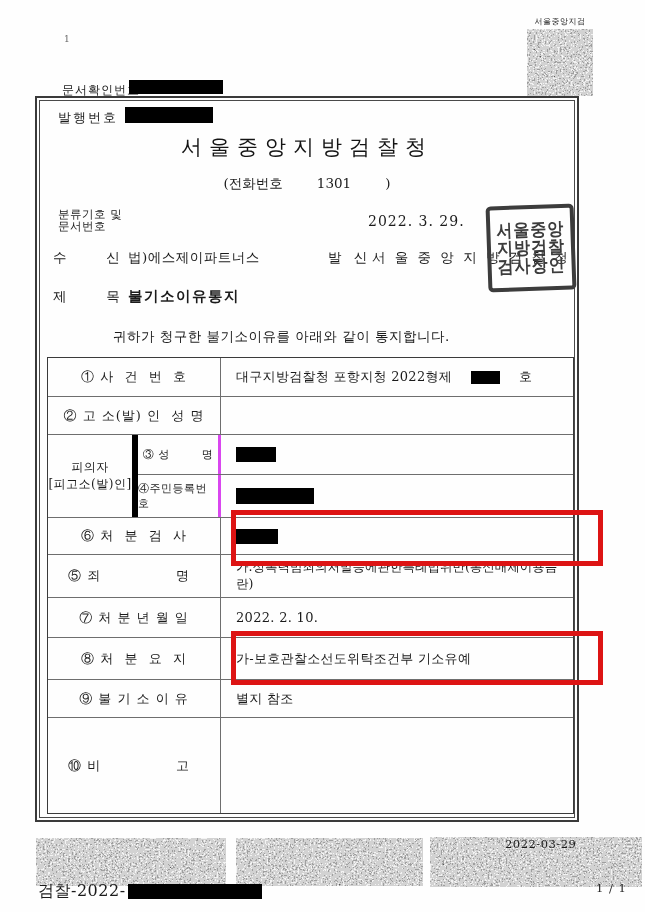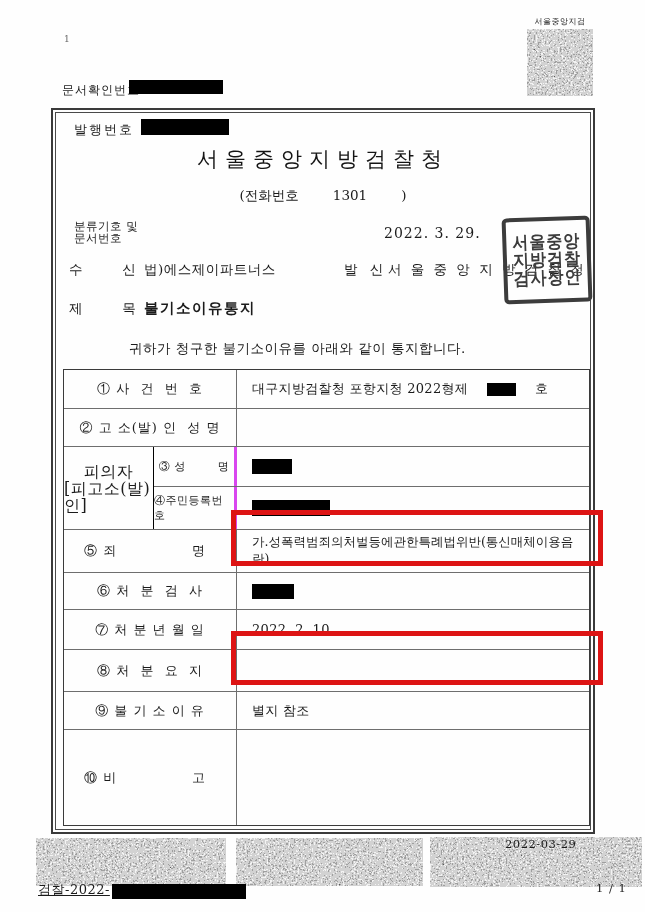--- a/index.html
+++ b/index.html
@@ -15,22 +15,22 @@
   
   .stray-mark{left:64px;top:34px;font-size:9px;color:#666;}
   .stamp-label{left:527px;top:16px;width:66px;text-align:center;font-size:8px;
     font-family:"DejaVu Sans","Liberation Sans",sans-serif;color:#222;letter-spacing:0.5px;}
   .qr-noise{left:527px;top:29px;width:66px;height:67px;}
   .confirm-label{left:62px;top:82px;font-size:12px;letter-spacing:1px;}
   .confirm-bar{left:129px;top:80px;width:94px;height:14px;}
 
   
   .main-box{
-    left:55px;top:100px;width:534px;height:716px;
-    border:1px solid #4a4a4a;outline:2px solid #3a3a3a;outline-offset:2px;margin-top:12px;
+    left:39px;top:100px;width:534px;height:716px;
+    border:1px solid #4a4a4a;outline:2px solid #3a3a3a;outline-offset:2px;
   }
   .issue-label{left:18px;top:8px;font-size:13px;letter-spacing:2px;}
   .issue-bar{left:85px;top:6px;width:88px;height:16px;}
   .office-title{left:0;top:32px;width:100%;text-align:center;font-size:21px;
     letter-spacing:7px;color:#141414;}
   .phone-line{left:0;top:74px;width:100%;text-align:center;font-size:13.5px;}
   .phone-line .gap{display:inline-block;width:34px;}
   .class-label{left:18px;top:107px;font-size:11.5px;line-height:12px;letter-spacing:0.5px;}
   .doc-date{left:328px;top:112px;font-size:14px;letter-spacing:1px;}
 
@@ -62,23 +62,23 @@
   .t-row{display:flex;box-sizing:border-box;border-top:1px solid #6e6e6e;flex:none;}
   .t-row:first-child{border-top:none;}
   .t-label{width:173px;flex:none;border-right:1px solid #6e6e6e;box-sizing:border-box;
     display:flex;align-items:center;justify-content:center;font-size:13px;letter-spacing:1px;}
   .t-label.split{justify-content:space-between;padding:0 30px 0 20px;}
   .t-value{flex:1;display:flex;align-items:center;padding-left:15px;font-size:13px;
     letter-spacing:0.3px;box-sizing:border-box;gap:16px;}
   .r1{height:38px;} .r2{height:38px;} .r34{height:83px;} .r5{height:43px;}
   .r6{height:37px;} .r7{height:40px;} .r8{height:42px;} .r9{height:38px;} .r10{flex:1;}
   .r10 .t-label{align-items:center;}
-  .group-cell{width:90px;flex:none;border-right:1px solid #000000;box-sizing:border-box;
+  .group-cell{width:90px;flex:none;border-right:6px solid #000000;box-sizing:border-box;
     display:flex;flex-direction:column;justify-content:center;align-items:center;
-    font-size:16px;line-height:17px;letter-spacing:0.5px;}
+    font-size:12px;line-height:17px;letter-spacing:0.5px;}
   .sub-col{flex:1;display:flex;flex-direction:column;}
   .sub-row{display:flex;box-sizing:border-box;}
   .sub-row:first-child{height:40px;border-bottom:1px solid #6e6e6e;}
   .sub-row:last-child{flex:1;}
   .sub-label{width:83px;flex:none;border-right:3px solid #d946ef;box-sizing:border-box;
     display:flex;align-items:center;justify-content:center;font-size:11px;letter-spacing:0.5px;}
   .crime-text{font-size:12.5px;letter-spacing:0;}
   .bar-inline{width:29px;height:13px;margin:0 3px;vertical-align:-2px;}
   .bar-name{width:40px;height:15px;}
   .bar-rrn{width:78px;height:16px;}
@@ -86,22 +86,22 @@
 
   
   .hl-box{position:absolute;border:5px solid #dd1414;background:transparent;z-index:6;}
   .hl-5{left:231px;top:510px;width:362px;height:46px;}
   .hl-8{left:231px;top:631px;width:362px;height:44px;}
 
   
   .f-noise1{left:36px;top:838px;width:190px;height:48px;}
   .f-noise2{left:236px;top:838px;width:187px;height:48px;}
   .f-noise3{left:430px;top:837px;width:212px;height:50px;}
-  .f-docno{left:38px;top:881px;font-size:13px;letter-spacing:0.5px;
-    display:flex;align-items:flex-end;text-decoration:underline;}
+  .f-docno{left:38px;top:881px;font-size:16px;letter-spacing:0.5px;
+    display:flex;align-items:center;}
   .f-docno .redact{width:134px;height:15px;margin-left:2px;}
   .f-date{left:505px;top:837px;font-size:11.5px;letter-spacing:0.5px;}
   .f-pages{left:596px;top:881px;font-size:11.5px;letter-spacing:1px;}
 
   .noise-svg{position:absolute;width:100%;height:100%;left:0;top:0;}
   .defs-hidden{position:absolute;width:0;height:0;overflow:hidden;}
 </style>
 </head>
 <body>
 
@@ -197,42 +197,43 @@
           </div>
           <div class="sub-row">
             <div class="sub-label">④주민등록번호</div>
             <div class="t-value">
                 <span class="redact bar-rrn"></span>
               </div>
           </div>
         </div>
       </div>
 
-      <div class="t-row r5">
-        <div class="t-label split">
-          <span>⑤ 죄</span>
-          <span>명</span>
-        </div>
-        <div class="t-value crime-text">가.성폭력범죄의처벌등에관한특례법위반(통신매체이용음란)</div>
-      </div>
-
       <div class="t-row r6">
         <div class="t-label pre">⑥ 처  분  검  사</div>
         <div class="t-value">
             <span class="redact bar-pros"></span>
           </div>
       </div>
 
+      <div class="t-row r5">
+        <div class="t-label split">
+          <span>⑤ 죄</span>
+          <span>명</span>
+        </div>
+        <div class="t-value crime-text">가.성폭력범죄의처벌등에관한특례법위반(통신매체이용음란)</div>
+      </div>
+
       <div class="t-row r7">
         <div class="t-label pre">⑦ 처 분 년 월 일</div>
         <div class="t-value">2022. 2. 10.</div>
       </div>
 
       <div class="t-row r8">
         <div class="t-label pre">⑧ 처  분  요  지</div>
+        <div class="t-value">가-보호관찰소선도위탁조건부 기소유예</div>
       </div>
 
       <div class="t-row r9">
         <div class="t-label pre">⑨ 불 기 소 이 유</div>
         <div class="t-value">별지 참조</div>
       </div>
 
       <div class="t-row r10">
         <div class="t-label split">
           <span>⑩ 비</span>

